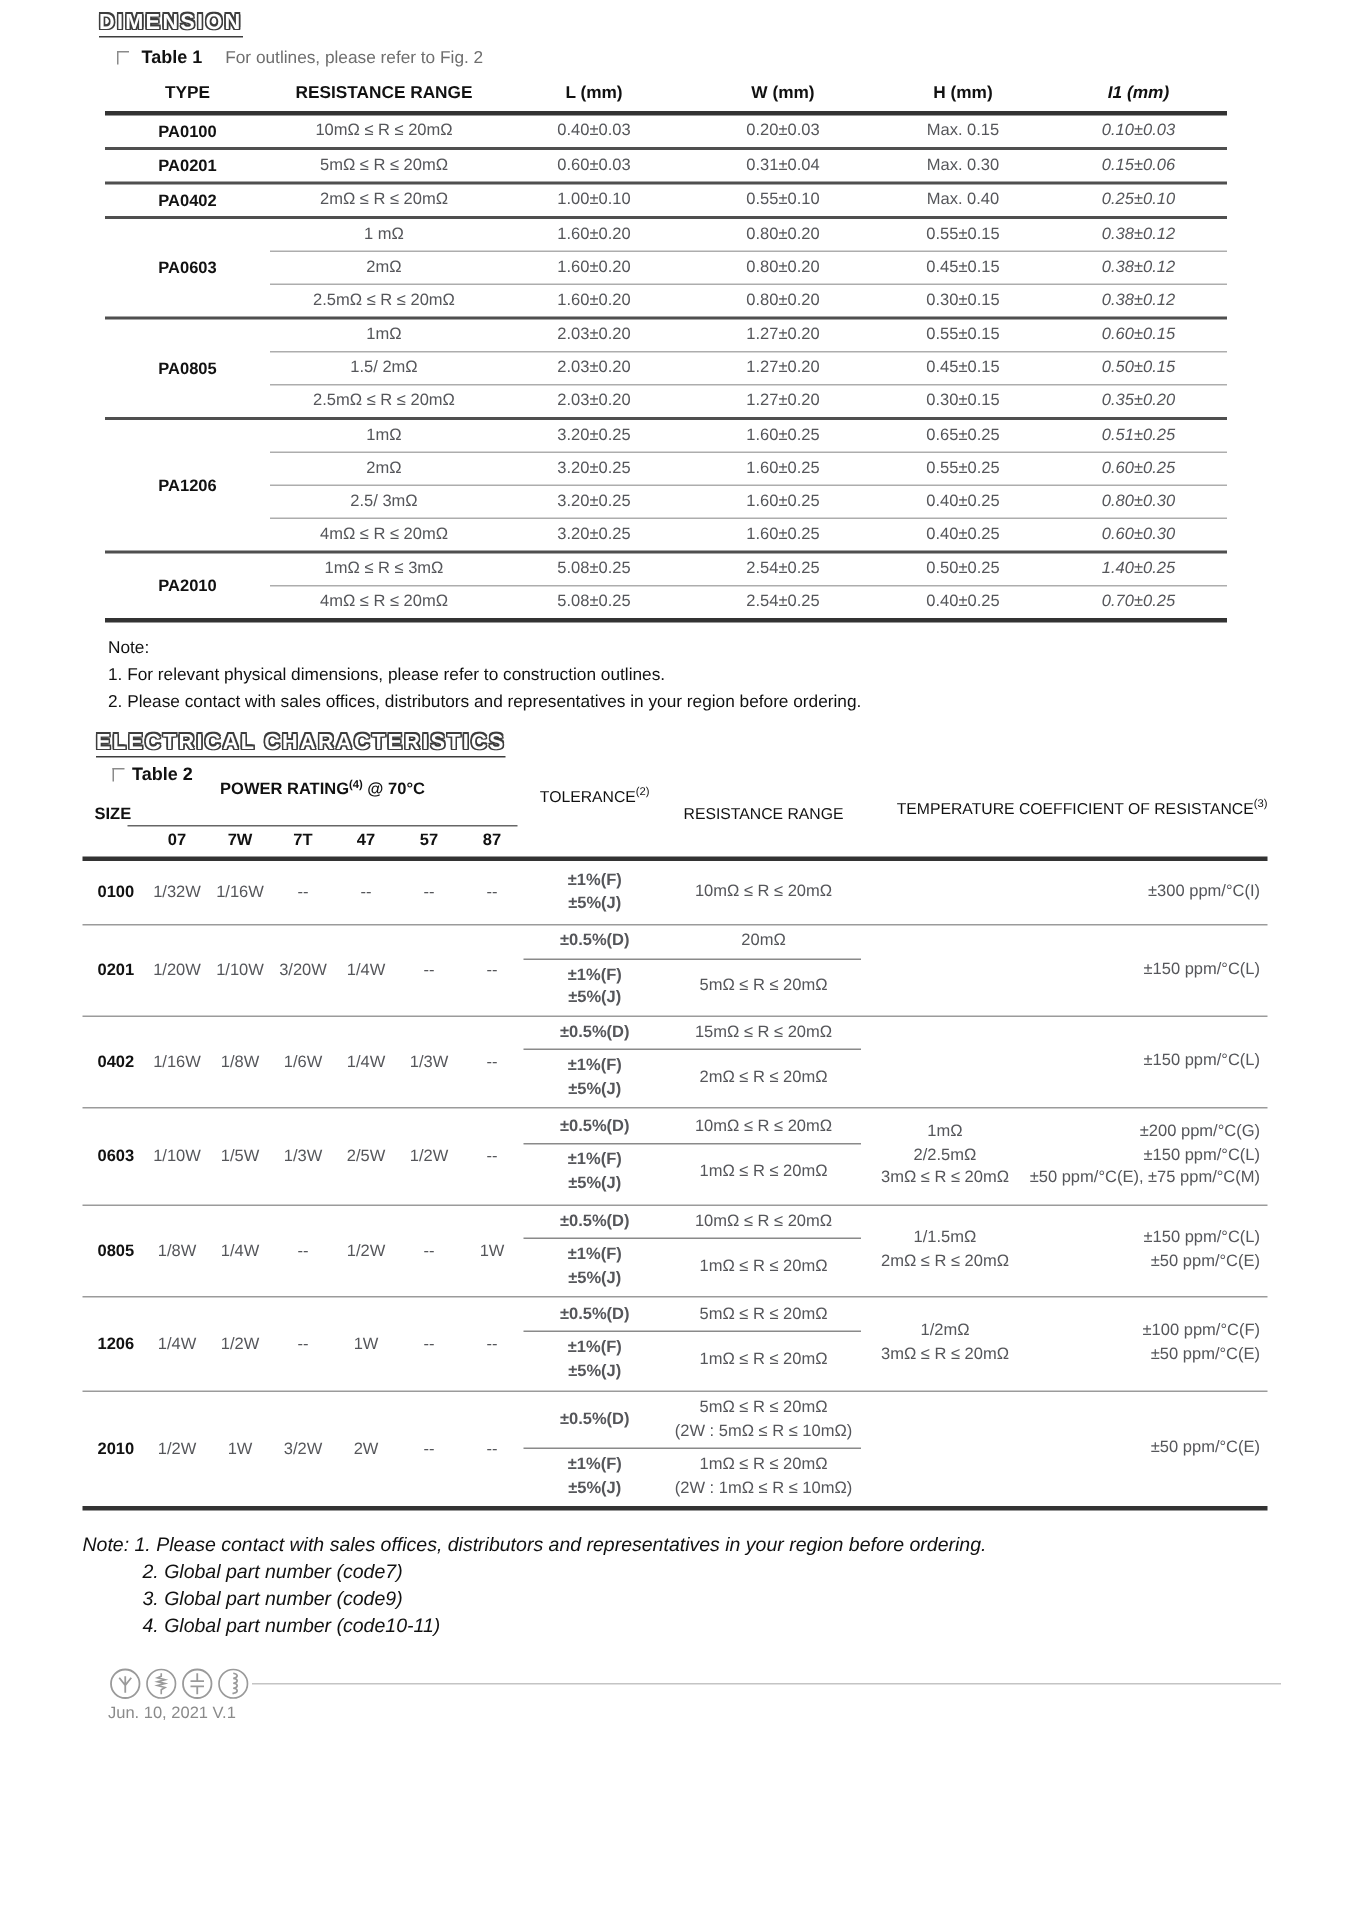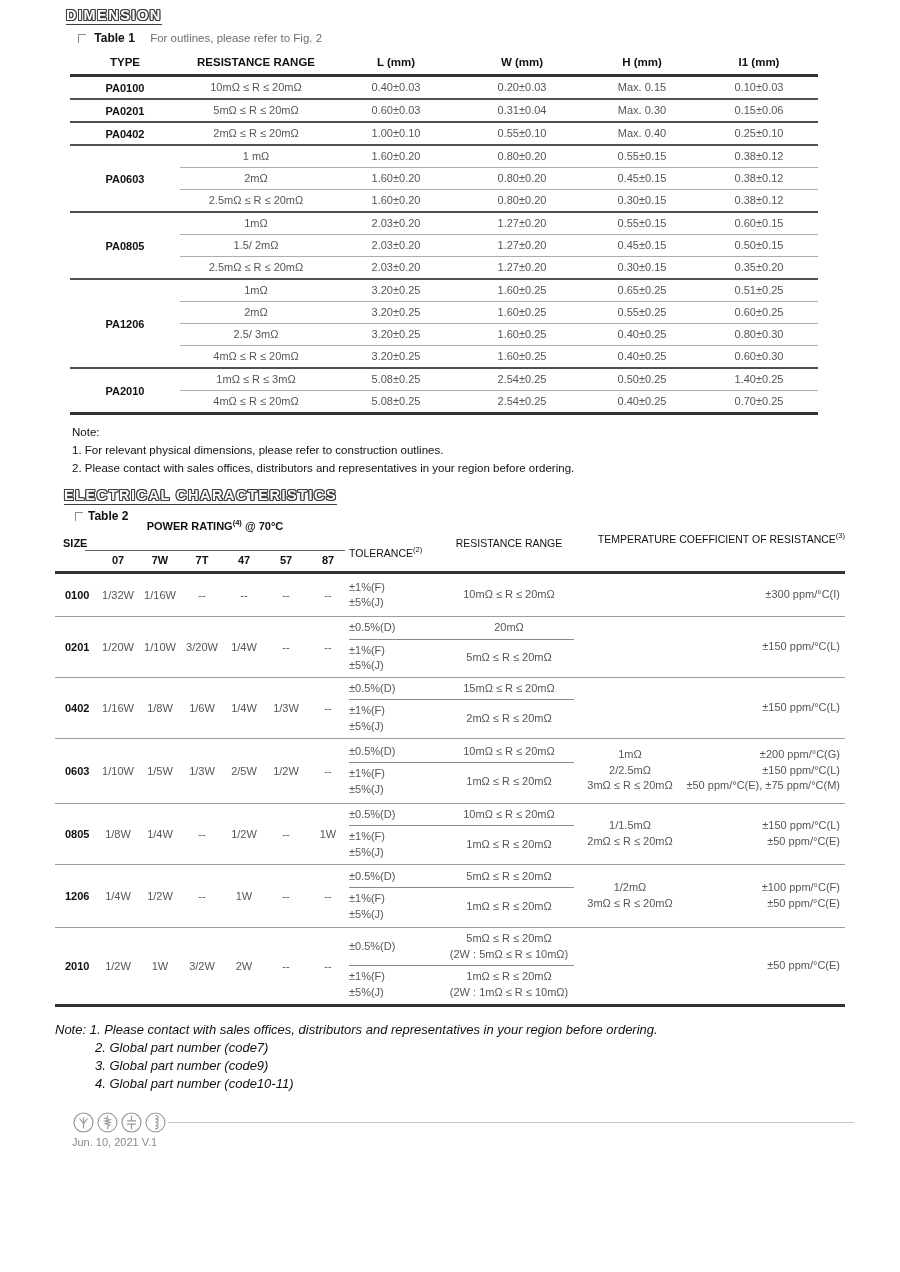--- a/index.html
+++ b/index.html
@@ -38,56 +38,56 @@
         border-top:1px solid #8a8a8a;margin-right:5px;vertical-align:-1px;}
   .capt{margin:6px 0 0 78px;font-size:12px;}
   .capt .tlabel{font-weight:bold;color:#111;}
   .capt .ctext{color:#6e6e6e;font-size:11.5px;margin-left:12px;}
   
   .t1{margin:4px 0 0 70px;width:748px;font-size:11px;color:#55565a;}
   .t1-head{display:flex;border-bottom:3px solid #333;height:25px;align-items:center;
         font-weight:bold;color:#111;font-size:11.5px;}
   .t1c{text-align:center;}
   .c-type{width:110px;} .c-rr{width:152px;} .c-l{width:128px;} .c-w{width:124px;}
-  .c-h{width:116px;} .c-i{width:118px;}
+  .c-h{width:116px;} .c-i{width:118px;font-style:italic;}
   .t1-group{display:flex;border-bottom:2px solid #4f4f4f;}
   .t1-group:last-child{border-bottom:3px solid #333;}
   .t1-group .c-type{display:flex;align-items:center;justify-content:center;
         font-weight:bold;color:#111;}
   .t1-rows{flex:1;}
   .t1-subrow{display:flex;height:21px;line-height:21px;}
   .t1-rows .t1-subrow:not(:first-child){border-top:1px solid #adadad;}
   
   .noteblk{margin:8px 0 0 72px;font-size:11.5px;color:#111;line-height:18px;}
   
   .t2{margin:4px 0 0 55px;width:790px;font-size:11px;color:#55565a;}
   .t2-headarea{position:relative;height:62px;}
   .t2-label{position:absolute;left:20px;top:0;font-size:12px;font-weight:bold;color:#111;}
   .t2-size-h{position:absolute;left:8px;top:28px;font-size:11px;font-weight:bold;color:#111;}
   .t2-pr-head{position:absolute;left:30px;top:9px;width:260px;text-align:center;
         font-size:11px;font-weight:bold;color:#111;}
   .t2-pr-line{position:absolute;left:30px;top:41px;width:260px;height:1px;background:#666;}
   .t2-pw-heads{position:absolute;left:42px;top:45px;display:flex;}
   .t2-pw-heads span{width:42px;text-align:center;font-size:11px;font-weight:bold;color:#111;}
-  .t2-tol-h{position:absolute;left:294px;width:95px;top:36px;
+  .t2-tol-h{position:absolute;left:294px;width:95px;top:14px;text-align:center;
         font-size:10.5px;color:#111;}
   .t2-rr-h{position:absolute;left:389px;width:130px;top:28px;text-align:center;
         font-size:10.5px;color:#111;}
   .t2-tcr-h{position:absolute;left:505px;width:285px;top:22px;text-align:right;
         font-size:10.5px;color:#111;}
   sup{font-size:7.5px;vertical-align:super;}
   .t2-body{border-top:3px solid #333;border-bottom:3px solid #333;}
   .t2-row{display:flex;align-items:center;}
   .t2-row:not(:first-child){border-top:1px solid #9b9b9b;}
   .t2-size{width:42px;padding-left:10px;font-weight:bold;color:#111;box-sizing:border-box;}
   .t2-pw{width:42px;text-align:center;}
   .t2-mid{width:225px;display:flex;flex-direction:column;justify-content:center;}
   .t2-block{display:flex;align-items:center;padding:3px 0;}
   .t2-block:not(:first-child){border-top:1px solid #8a8a8a;}
-  .t2-tol{width:95px;}
+  .t2-tol{width:95px;text-align:center;font-weight:bold;}
   .t2-range{width:130px;text-align:center;}
   .t2-line{line-height:15.5px;}
   .t2-tcr{flex:1;display:flex;align-items:center;}
   .t2-conds{width:112px;text-align:center;}
   .t2-vals{flex:1;text-align:right;padding-right:5px;}
   .r1{min-height:42px;} .r2{min-height:58px;} .r3{min-height:60px;} .r4{min-height:64px;}
   .r5{min-height:60px;} .r6{min-height:62px;} .r7{min-height:76px;}
   
   .bnotes{margin:14px 0 0 55px;font-size:13px;color:#111;line-height:18px;font-style:italic;}
   .bnotes div:not(:first-child){margin-left:40px;}

